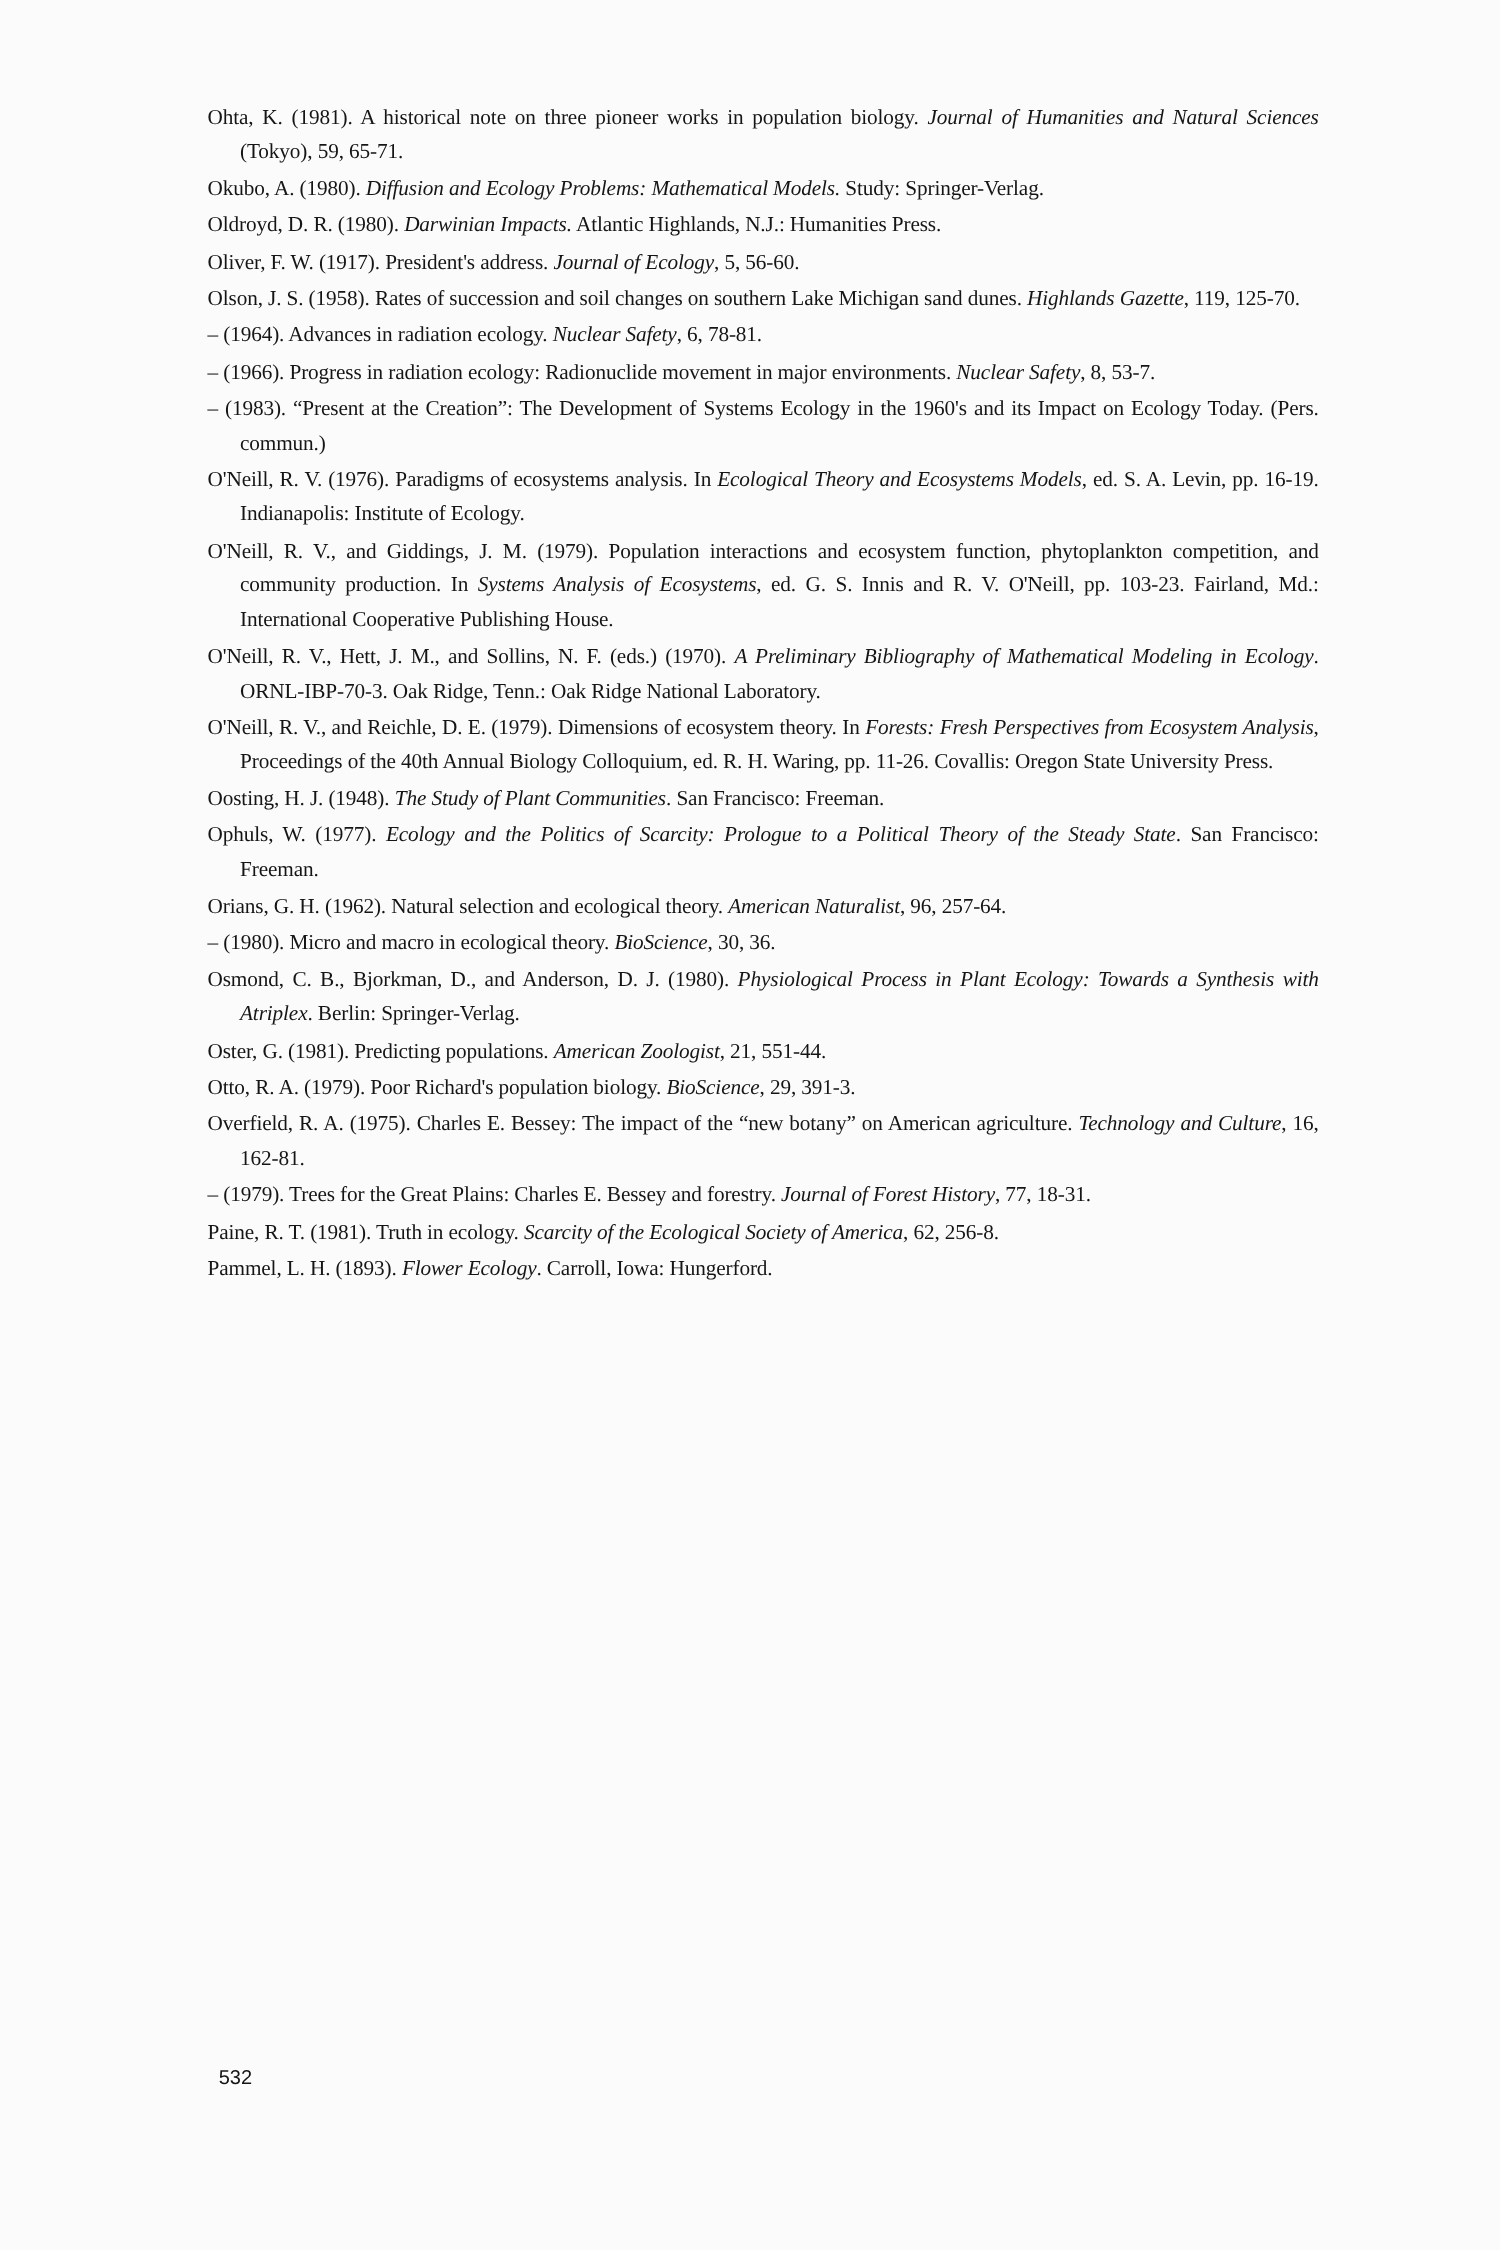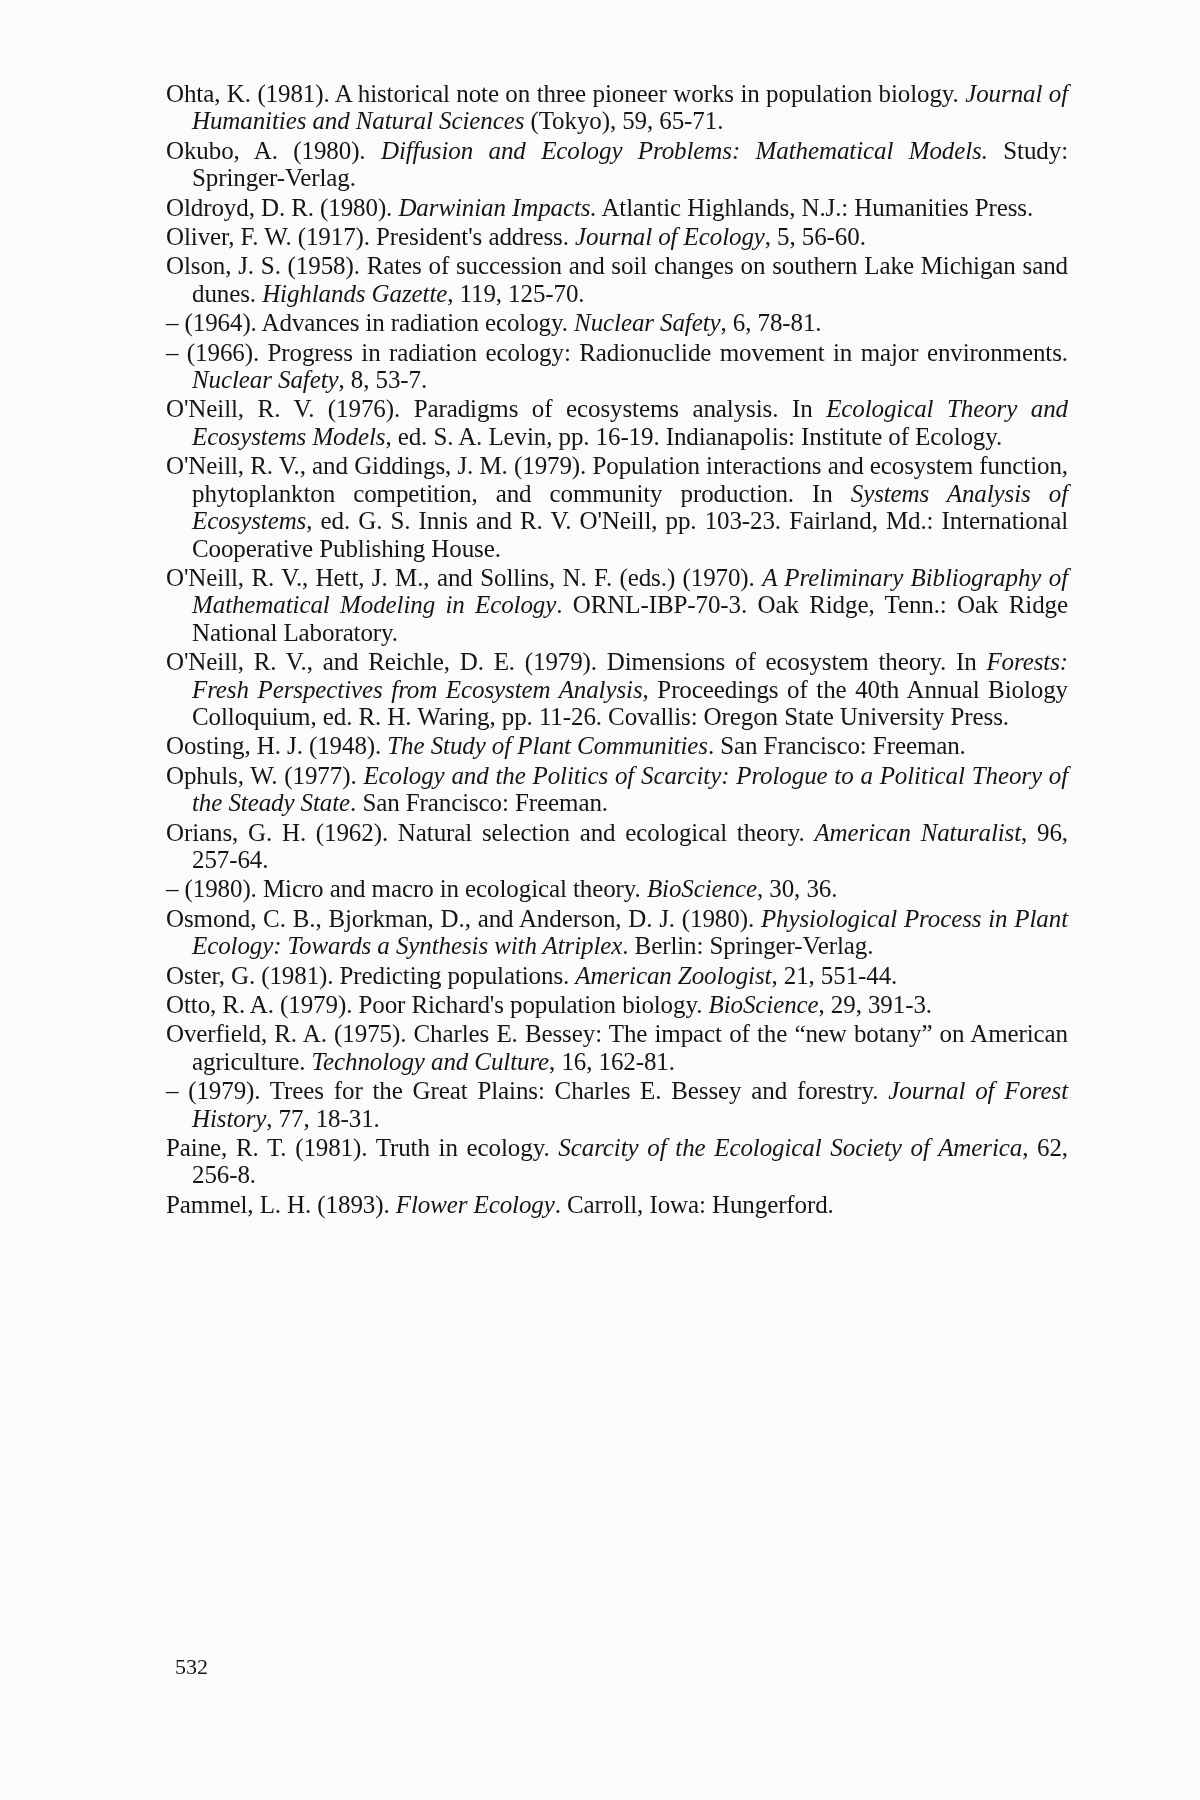--- a/index.html
+++ b/index.html
@@ -10,47 +10,48 @@
     overflow: hidden;
     font-family: "Liberation Serif", "DejaVu Serif", serif;
     color: #151515;
   }
   .page {
     position: absolute;
     left: 166px; top: 80px;
     width: 905px;
   }
   .ref {
-    font-size: 25px;
+    font-size: 17px;
     line-height: 27.4px;
     text-align: justify;
     padding-left: 26px;
     text-indent: -26px;
-    margin: 0 3px 2px 0;
+    margin: 0 16px 2px 0;
     letter-spacing: -0.1px;
   }
   .ref i { font-style: italic; }
   .page-number {
     position: absolute;
     left: 175px; top: 1654px;
-    font-size: 22px;
-    font-family: Liberation Serif, serif;
+    font-size: 16px;
+    font-family: Liberation Sans, sans-serif;
   }
 </style>
 </head>
 <body>
 
 <div class="page" id="ref-list">
     <p class="ref"><span>Ohta, K. (1981). A historical note on three pioneer works in population biology. </span><i>Journal of Humanities and Natural Sciences</i><span> (Tokyo), 59, 65-71.</span></p>
     <p class="ref"><span>Okubo, A. (1980). </span><i>Diffusion and Ecology Problems: Mathematical Models.</i><span> Study: Springer-Verlag.</span></p>
     <p class="ref"><span>Oldroyd, D. R. (1980). </span><i>Darwinian Impacts.</i><span> Atlantic Highlands, N.J.: Humanities Press.</span></p>
     <p class="ref"><span>Oliver, F. W. (1917). President's address. </span><i>Journal of Ecology</i><span>, 5, 56-60.</span></p>
     <p class="ref"><span>Olson, J. S. (1958). Rates of succession and soil changes on southern Lake Michigan sand dunes. </span><i>Highlands Gazette</i><span>, 119, 125-70.</span></p>
     <p class="ref"><span>– (1964). Advances in radiation ecology. </span><i>Nuclear Safety</i><span>, 6, 78-81.</span></p>
     <p class="ref"><span>– (1966). Progress in radiation ecology: Radionuclide movement in major environments. </span><i>Nuclear Safety</i><span>, 8, 53-7.</span></p>
+    <p class="ref"><span>– (1983). “Present at the Creation”: The Development of Systems Ecology in the 1960's and its Impact on Ecology Today. (Pers. commun.)</span></p>
     <p class="ref"><span>O'Neill, R. V. (1976). Paradigms of ecosystems analysis. In </span><i>Ecological Theory and Ecosystems Models</i><span>, ed. S. A. Levin, pp. 16-19. Indianapolis: Institute of Ecology.</span></p>
     <p class="ref"><span>O'Neill, R. V., and Giddings, J. M. (1979). Population interactions and ecosystem function, phytoplankton competition, and community production. In </span><i>Systems Analysis of Ecosystems</i><span>, ed. G. S. Innis and R. V. O'Neill, pp. 103-23. Fairland, Md.: International Cooperative Publishing House.</span></p>
     <p class="ref"><span>O'Neill, R. V., Hett, J. M., and Sollins, N. F. (eds.) (1970). </span><i>A Preliminary Bibliography of Mathematical Modeling in Ecology</i><span>. ORNL-IBP-70-3. Oak Ridge, Tenn.: Oak Ridge National Laboratory.</span></p>
     <p class="ref"><span>O'Neill, R. V., and Reichle, D. E. (1979). Dimensions of ecosystem theory. In </span><i>Forests: Fresh Perspectives from Ecosystem Analysis</i><span>, Proceedings of the 40th Annual Biology Colloquium, ed. R. H. Waring, pp. 11-26. Covallis: Oregon State University Press.</span></p>
     <p class="ref"><span>Oosting, H. J. (1948). </span><i>The Study of Plant Communities</i><span>. San Francisco: Freeman.</span></p>
     <p class="ref"><span>Ophuls, W. (1977). </span><i>Ecology and the Politics of Scarcity: Prologue to a Political Theory of the Steady State</i><span>. San Francisco: Freeman.</span></p>
     <p class="ref"><span>Orians, G. H. (1962). Natural selection and ecological theory. </span><i>American Naturalist</i><span>, 96, 257-64.</span></p>
     <p class="ref"><span>– (1980). Micro and macro in ecological theory. </span><i>BioScience</i><span>, 30, 36.</span></p>
     <p class="ref"><span>Osmond, C. B., Bjorkman, D., and Anderson, D. J. (1980). </span><i>Physiological Process in Plant Ecology: Towards a Synthesis with Atriplex</i><span>. Berlin: Springer-Verlag.</span></p>
     <p class="ref"><span>Oster, G. (1981). Predicting populations. </span><i>American Zoologist</i><span>, 21, 551-44.</span></p>

